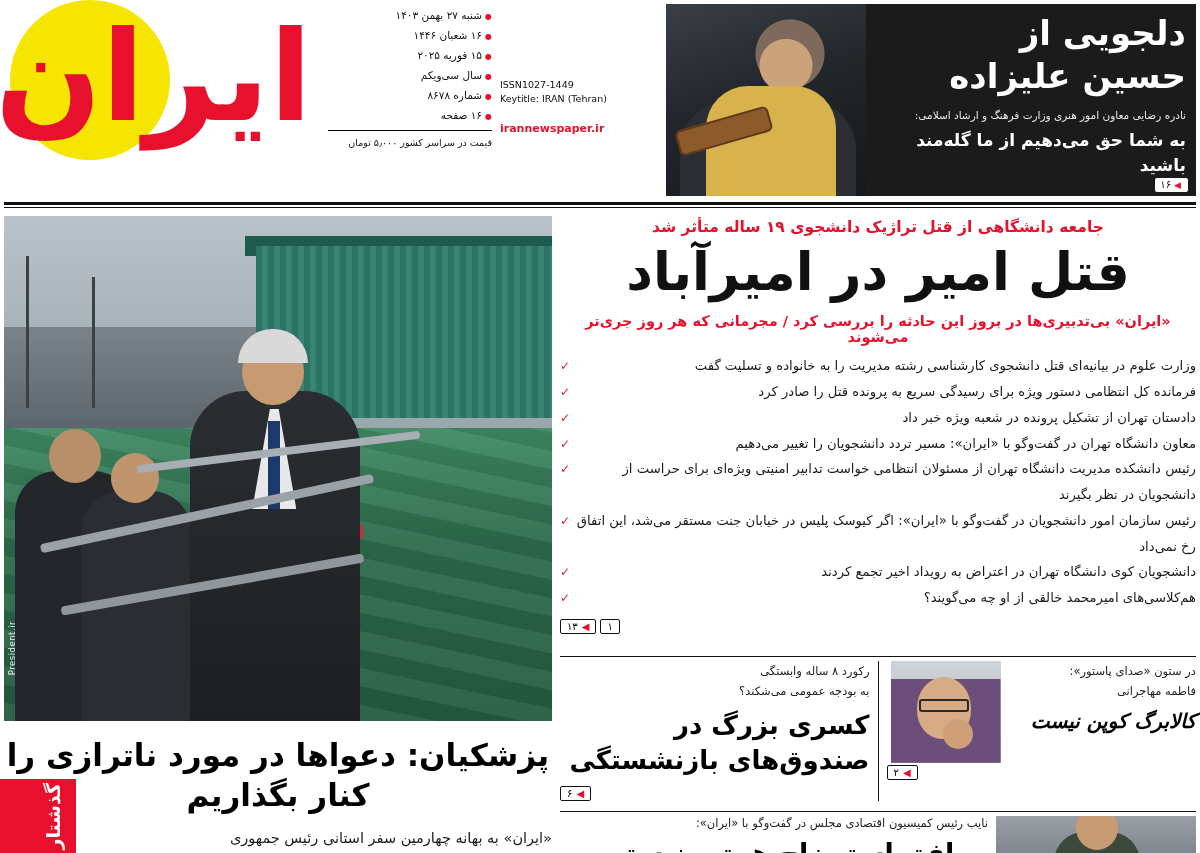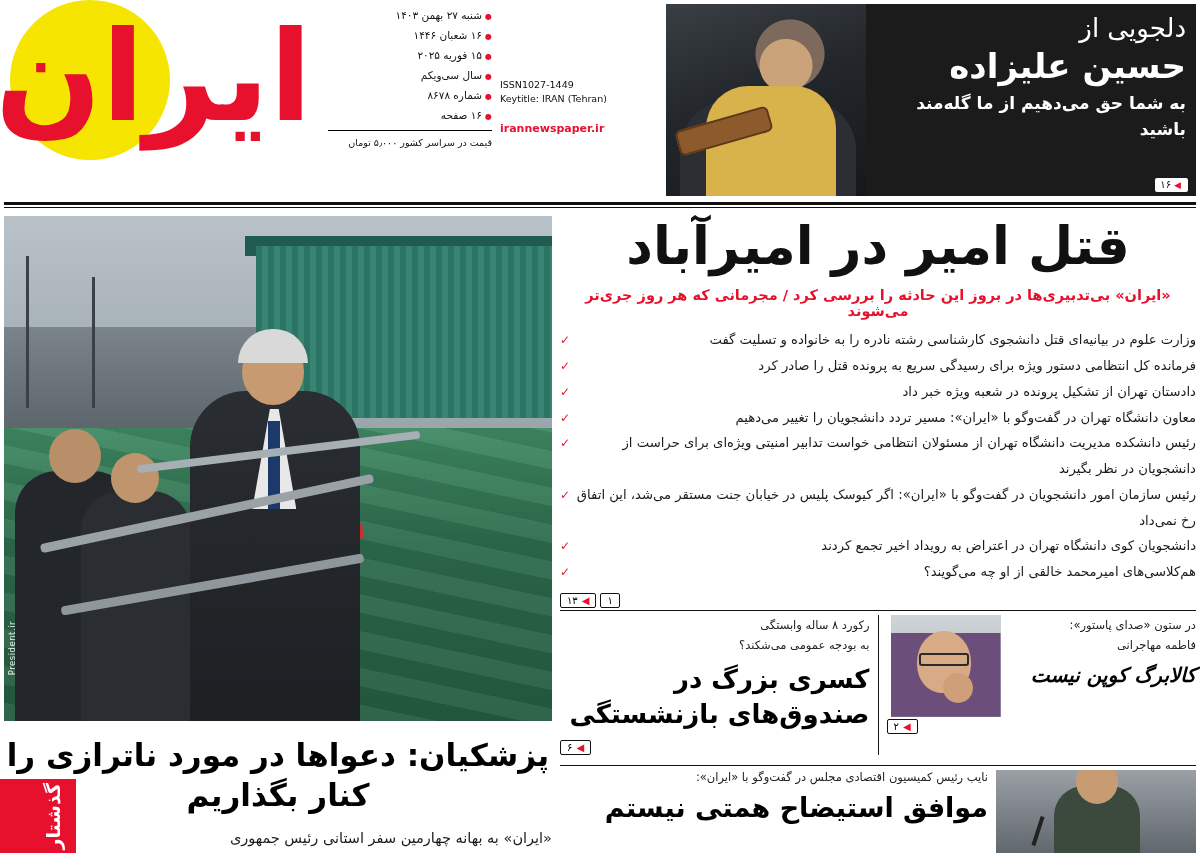--- a/index.html
+++ b/index.html
@@ -70,21 +70,21 @@
     clip-path: polygon(0 0, 26% 0, 40% 100%, 0 100%, 0 0);
   }
   .promo-photo .coat2 {
     position: absolute; width: 176px; height: 96px; background: #2b2f33;
     left: 14px; bottom: 0; border-radius: 50px 50px 0 0;
     clip-path: polygon(74% 0, 100% 0, 100% 100%, 60% 100%);
   }
   .promo-text {
     position: absolute; right: 10px; top: 8px; left: 195px; color: #fff; text-align: right;
   }
-  .promo-l1 { font-size: 26px; font-weight: normal; line-height: 1.25; }
+  .promo-l1 { font-size: 34px; font-weight: bold; line-height: 1.25; }
   .promo-l2 { font-size: 34px; font-weight: bold; line-height: 1.25; }
   .promo-sub { font-size: 10.5px; margin-top: 10px; line-height: 1.6; color: #e9e9e9; }
   .promo-kicker { font-size: 17px; font-weight: bold; margin-top: 4px; line-height: 1.5; margin-left: 24px; }
   .pagechip {
     position: absolute; bottom: 4px; right: 8px; background: #fff; color: #111;
     font-size: 10px; padding: 1px 7px 2px 5px; border-radius: 2px;
     display: flex; align-items: center; gap: 3px; direction: rtl;
   }
   .pagechip .arrow { color: #e8112d; font-size: 9px; }
 
@@ -171,21 +171,21 @@
   .sec-head.c2 { font-size: 20px; font-style: italic; }
   .avatar {
     float: left; width: 110px; height: 102px; margin: 0 0 2px 4px; overflow: hidden; position: relative;
     background: linear-gradient(180deg,#cfd4d8,#a9b0b5);
   }
   .avatar .scarf { position: absolute; inset: 0; background: #6b4f7a; clip-path: polygon(0 18%,100% 18%,100% 100%,0 100%); }
   .avatar .face { position: absolute; left: 26px; top: 16px; width: 54px; height: 62px; border-radius: 50% 50% 46% 46%; background: #d6ab86; }
   .avatar .glasses { position: absolute; left: 28px; top: 38px; width: 50px; height: 13px; border: 2px solid #2a2a2a; border-radius: 3px; }
   .avatar .hand { position: absolute; left: 52px; top: 58px; width: 30px; height: 30px; border-radius: 50%; background: #cf9f79; }
 
-  .topline { border-top: 1px solid #111; margin-top: 2px; padding-top: 4px; }
+  .topline { border-top: 1px solid #111; margin-top: 22px; padding-top: 4px; }
   .chip-left { display: flex; flex-direction: row-reverse; }
 
   
   .bot-row { display: flex; flex-direction: row-reverse; gap: 8px; margin-top: 10px; align-items: flex-start; }
   .bot-head { font-size: 27px; font-weight: bold; text-align: right; line-height: 1.35; }
   .bot-kicker { font-size: 11.5px; text-align: right; color: #222; margin-bottom: 6px; }
   .bot-photo { flex: 0 0 200px; height: 86px; position: relative; overflow: hidden; background: #8d9398; }
   .bot-photo .bg { position: absolute; inset: 0; background: linear-gradient(180deg,#9aa0a5,#5f666b); }
   .bot-photo .p { position: absolute; bottom: 0; left: 58px; width: 86px; height: 70px; background: #3b4a3d; border-radius: 30px 30px 0 0; }
   .bot-photo .p:before { content:""; position:absolute; top:-26px; left:22px; width:42px; height:44px; border-radius:50%; background:#c89c73; }
@@ -236,20 +236,21 @@
     <div class="mh-promo">
       <div class="promo-photo">
         <div class="coat"></div>
         <div class="coat2"></div>
         <div class="body"></div>
         <div class="tar"></div>
       </div>
       <div class="promo-text">
         <div class="promo-l1">دلجویی از</div>
         <div class="promo-l2">حسین علیزاده</div>
+        <div class="promo-sub">نادره رضایی معاون امور هنری وزارت فرهنگ و ارشاد اسلامی:</div>
         <div class="promo-kicker">به شما حق می‌دهیم از ما گله‌مند باشید</div>
       </div>
       <div class="pagechip">
         <span class="arrow">◀</span>
         <span>۱۶</span>
       </div>
     </div>
   </div>
 
   <div class="rule-thick"></div>
@@ -281,27 +282,28 @@
         <div class="ph-credit">President.ir</div>
       </div>
 
       <div class="photo-head">پزشکیان: دعواها در مورد ناترازی را کنار بگذاریم</div>
       <div class="photo-sub">«ایران» به بهانه چهارمین سفر استانی رئیس جمهوری</div>
       <div class="photo-sub">پروژه تفویض اختیار به استان‌ها را با چهار استاندار سابق به بحث گذاشت</div>
     </div>
 
     <div class="col-right">
 
+      <div class="lead-kicker">جامعه دانشگاهی از قتل تراژیک دانشجوی ۱۹ ساله متأثر شد</div>
       <div class="lead-head">قتل امیر در امیرآباد</div>
       <div class="lead-sub">«ایران» بی‌تدبیری‌ها در بروز این حادثه را بررسی کرد / مجرمانی که هر روز جری‌تر می‌شوند</div>
 
       <div class="bullets">
         <div class="row">
             <span class="tick">✓</span>
-            <span class="txt">وزارت علوم در بیانیه‌ای قتل دانشجوی کارشناسی رشته نادره را به خانواده و تسلیت گفت</span>
+            <span class="txt">وزارت علوم در بیانیه‌ای قتل دانشجوی کارشناسی رشته مدیریت را به خانواده و تسلیت گفت</span>
           </div>
         <div class="row">
             <span class="tick">✓</span>
             <span class="txt">فرمانده کل انتظامی دستور ویژه برای رسیدگی سریع به پرونده قتل را صادر کرد</span>
           </div>
         <div class="row">
             <span class="tick">✓</span>
             <span class="txt">دادستان تهران از تشکیل پرونده در شعبه ویژه خبر داد</span>
           </div>
         <div class="row">

